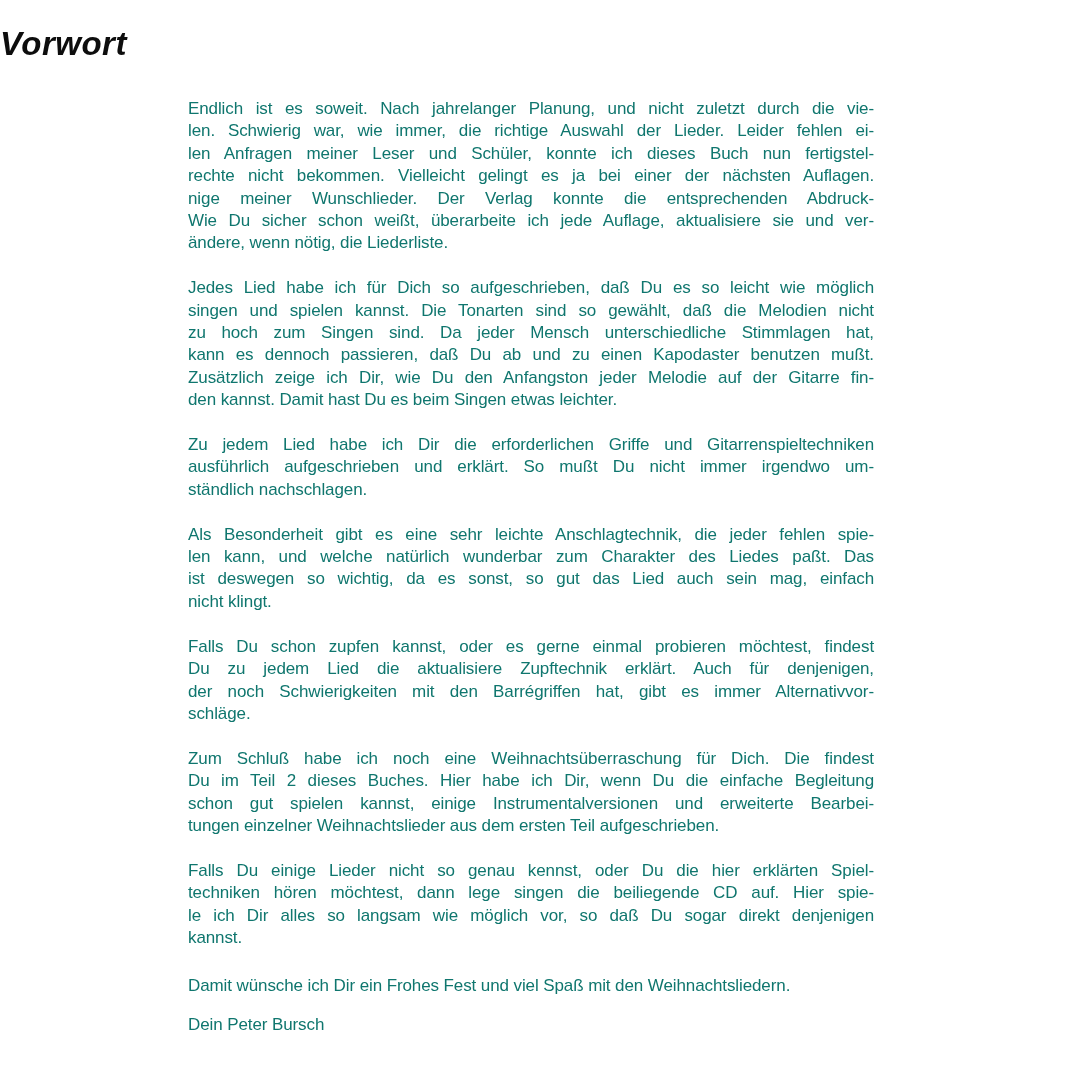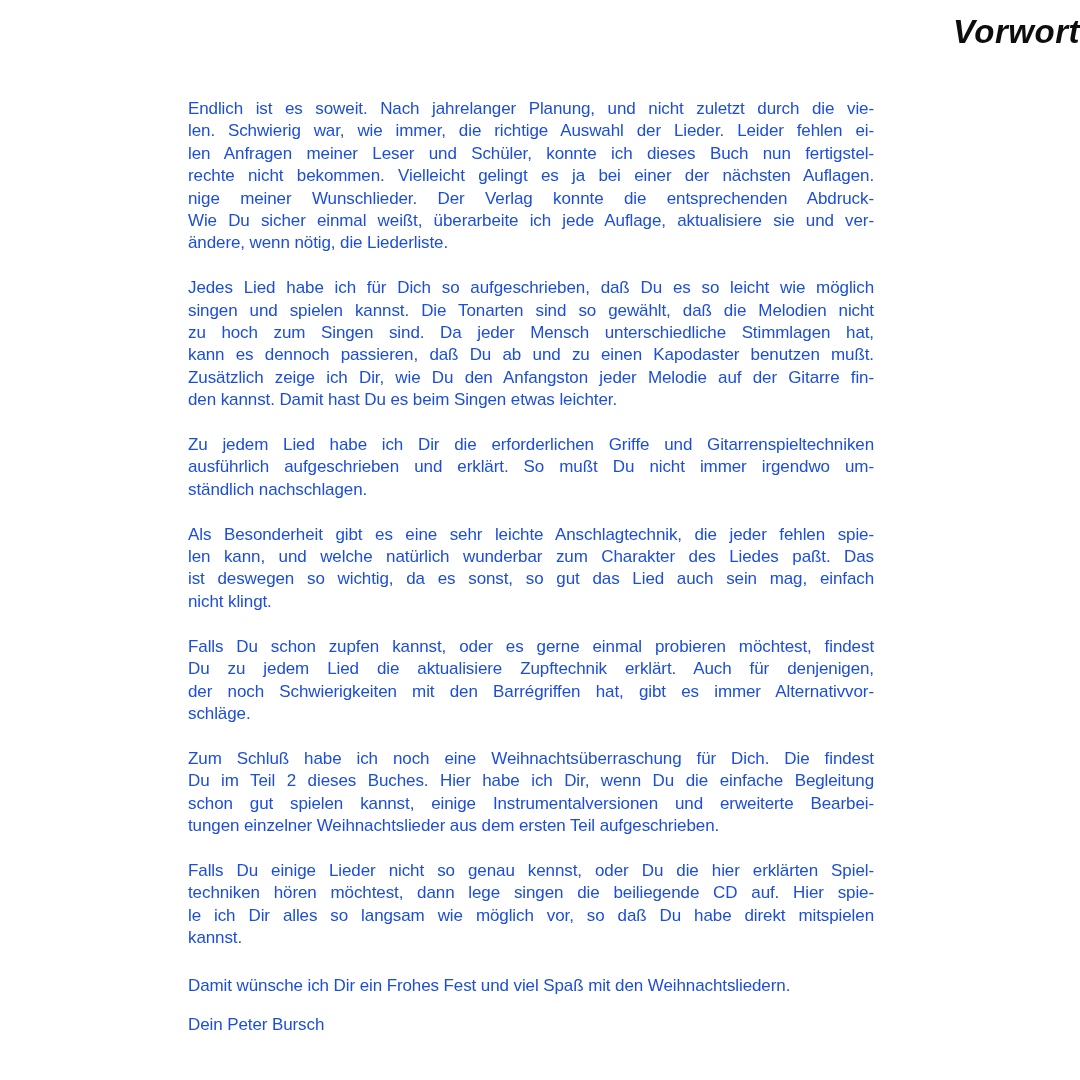--- a/index.html
+++ b/index.html
@@ -11,39 +11,39 @@
     width: 1080px;
     height: 1080px;
     position: relative;
     overflow: hidden;
     font-family: "Liberation Sans", sans-serif;
     color: #141414;
     -webkit-font-smoothing: antialiased;
   }
   .title {
     margin: 0;
-    padding-top: 14px;
-    text-align: right;
+    padding-top: 26px;
+    text-align: left;
     font-family: "Liberation Sans", sans-serif;
     font-style: italic;
     font-weight: bold;
     font-size: 33px;
     line-height: 1.1;
     letter-spacing: 0.5px;
     color: #0d0d0d;
   }
   .content {
     position: absolute;
     left: 188px;
     top: 98px;
     width: 686px;
     font-size: 17px;
     line-height: 22.4px;
     letter-spacing: -0.1px;
-    color: #1d4ed8;
+    color: #0f766e;
   }
   .para {
     margin: 0 0 22.4px 0;
   }
   .line {
     text-align: justify;
     text-align-last: justify;
     white-space: normal;
   }
   .line.last {
@@ -64,21 +64,21 @@
   <h1 class="title">Vorwort</h1>
 
   <div class="content">
     <div>
         <div class="para">
           <div class="line">Endlich ist es soweit. Nach jahrelanger Planung, und nicht zuletzt durch die vie-</div>
           <div class="line">len. Schwierig war, wie immer, die richtige Auswahl der Lieder. Leider fehlen ei-</div>
           <div class="line">len Anfragen meiner Leser und Schüler, konnte ich dieses Buch nun fertigstel-</div>
           <div class="line">rechte nicht bekommen. Vielleicht gelingt es ja bei einer der nächsten Auflagen.</div>
           <div class="line">nige meiner Wunschlieder. Der Verlag konnte die entsprechenden Abdruck-</div>
-          <div class="line">Wie Du sicher einmal weißt, überarbeite ich jede Auflage, aktualisiere sie und ver-</div>
+          <div class="line">Wie Du sicher schon weißt, überarbeite ich jede Auflage, aktualisiere sie und ver-</div>
           <div class="line last">ändere, wenn nötig, die Liederliste.</div>
         </div>
         <div class="para">
           <div class="line">Jedes Lied habe ich für Dich so aufgeschrieben, daß Du es so leicht wie möglich</div>
           <div class="line">singen und spielen kannst. Die Tonarten sind so gewählt, daß die Melodien nicht</div>
           <div class="line">zu hoch zum Singen sind. Da jeder Mensch unterschiedliche Stimmlagen hat,</div>
           <div class="line">kann es dennoch passieren, daß Du ab und zu einen Kapodaster benutzen mußt.</div>
           <div class="line">Zusätzlich zeige ich Dir, wie Du den Anfangston jeder Melodie auf der Gitarre fin-</div>
           <div class="line last">den kannst. Damit hast Du es beim Singen etwas leichter.</div>
         </div>
@@ -101,21 +101,21 @@
         </div>
         <div class="para">
           <div class="line">Zum Schluß habe ich noch eine Weihnachtsüberraschung für Dich. Die findest</div>
           <div class="line">Du im Teil 2 dieses Buches. Hier habe ich Dir, wenn Du die einfache Begleitung</div>
           <div class="line">schon gut spielen kannst, einige Instrumentalversionen und erweiterte Bearbei-</div>
           <div class="line last">tungen einzelner Weihnachtslieder aus dem ersten Teil aufgeschrieben.</div>
         </div>
         <div class="para">
           <div class="line">Falls Du einige Lieder nicht so genau kennst, oder Du die hier erklärten Spiel-</div>
           <div class="line">techniken hören möchtest, dann lege singen die beiliegende CD auf. Hier spie-</div>
-          <div class="line">le ich Dir alles so langsam wie möglich vor, so daß Du habe direkt mitspielen</div>
+          <div class="line">le ich Dir alles so langsam wie möglich vor, so daß Du sogar direkt denjenigen</div>
           <div class="line last">kannst.</div>
         </div>
       </div>
 
     <p class="closing line last">Damit wünsche ich Dir ein Frohes Fest und viel Spaß mit den Weihnachtsliedern.</p>
 
     <p class="signature line last">Dein Peter Bursch</p>
   </div>
 </div>
 

